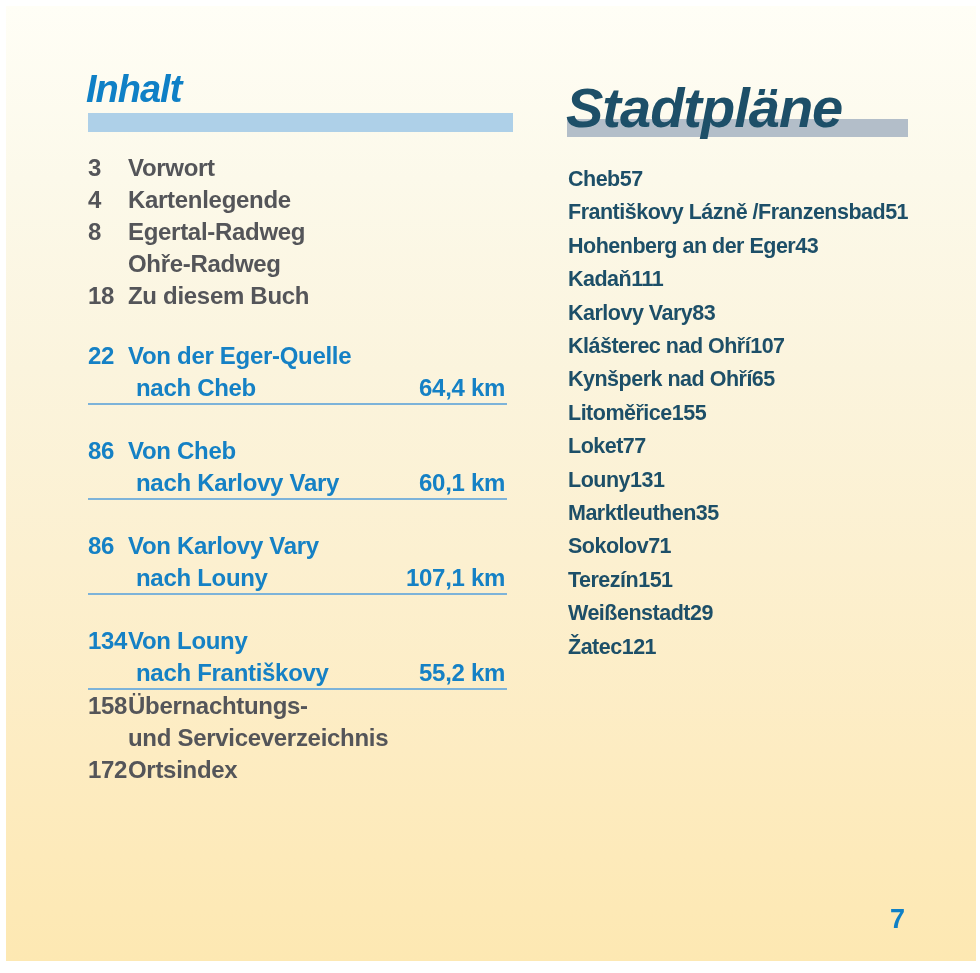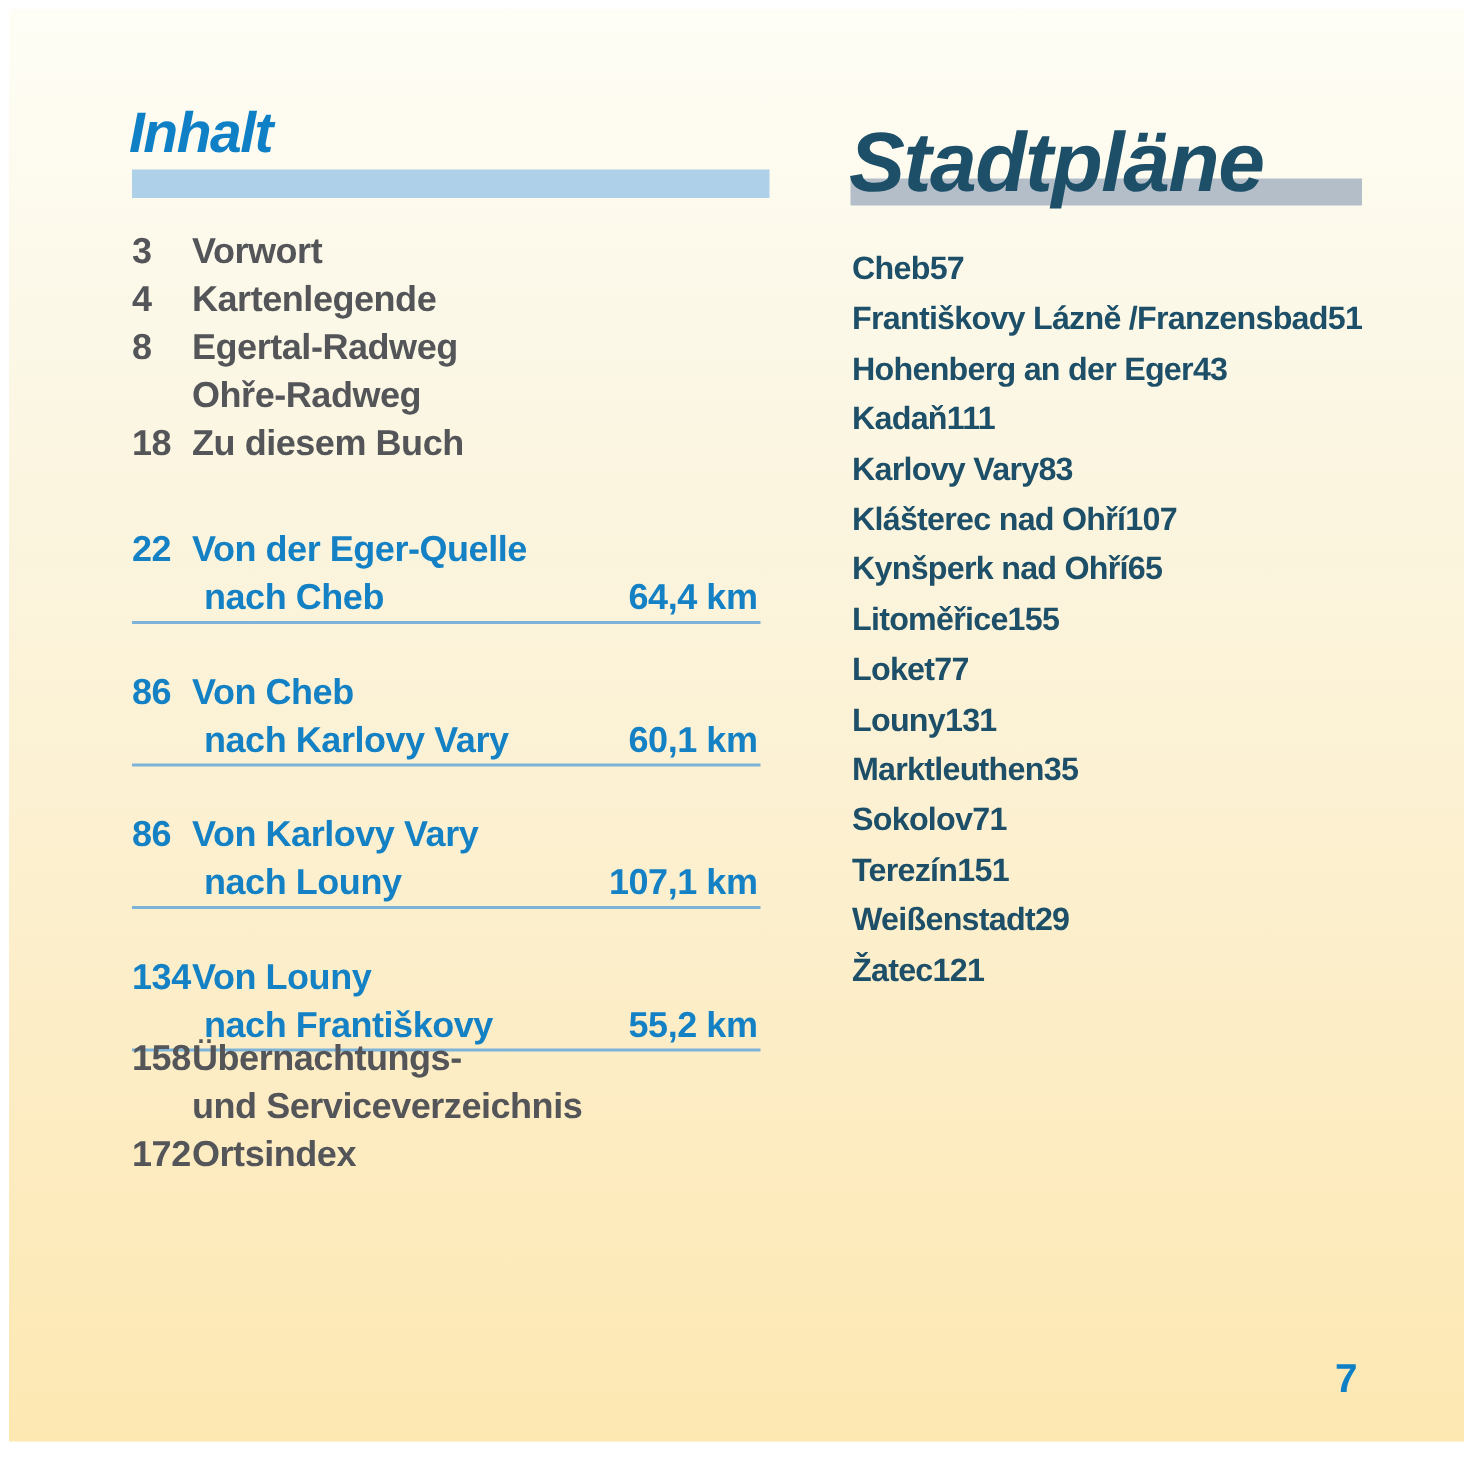--- a/index.html
+++ b/index.html
@@ -25,21 +25,21 @@
   
   .toc{position:absolute;left:82px;width:420px;list-style:none;margin:0;padding:0;}
   #toc-top{top:146px;}
   #toc-bottom{top:684px;}
   .toc li{
     line-height:32px;font-size:24px;font-weight:bold;color:#545559;
     letter-spacing:-0.3px;white-space:nowrap;
   }
   .toc .num{display:inline-block;width:40px;}
   
-  #routes{position:absolute;left:82px;top:344px;width:419px;}
+  #routes{position:absolute;left:82px;top:333px;width:419px;}
   .route{margin-bottom:29px;color:#1581c5;font-weight:bold;letter-spacing:-0.3px;}
   .route .l1{font-size:24px;line-height:34px;white-space:nowrap;}
   .route .l1 .num{display:inline-block;width:40px;}
   .route .l2{
     display:flex;justify-content:space-between;align-items:baseline;
     font-size:24px;line-height:30px;border-bottom:2px solid #7db3d9;
   }
   .route .l2 .dest{margin-left:48px;white-space:nowrap;}
   .route .l2 .dist{white-space:nowrap;padding-right:2px;}
   

